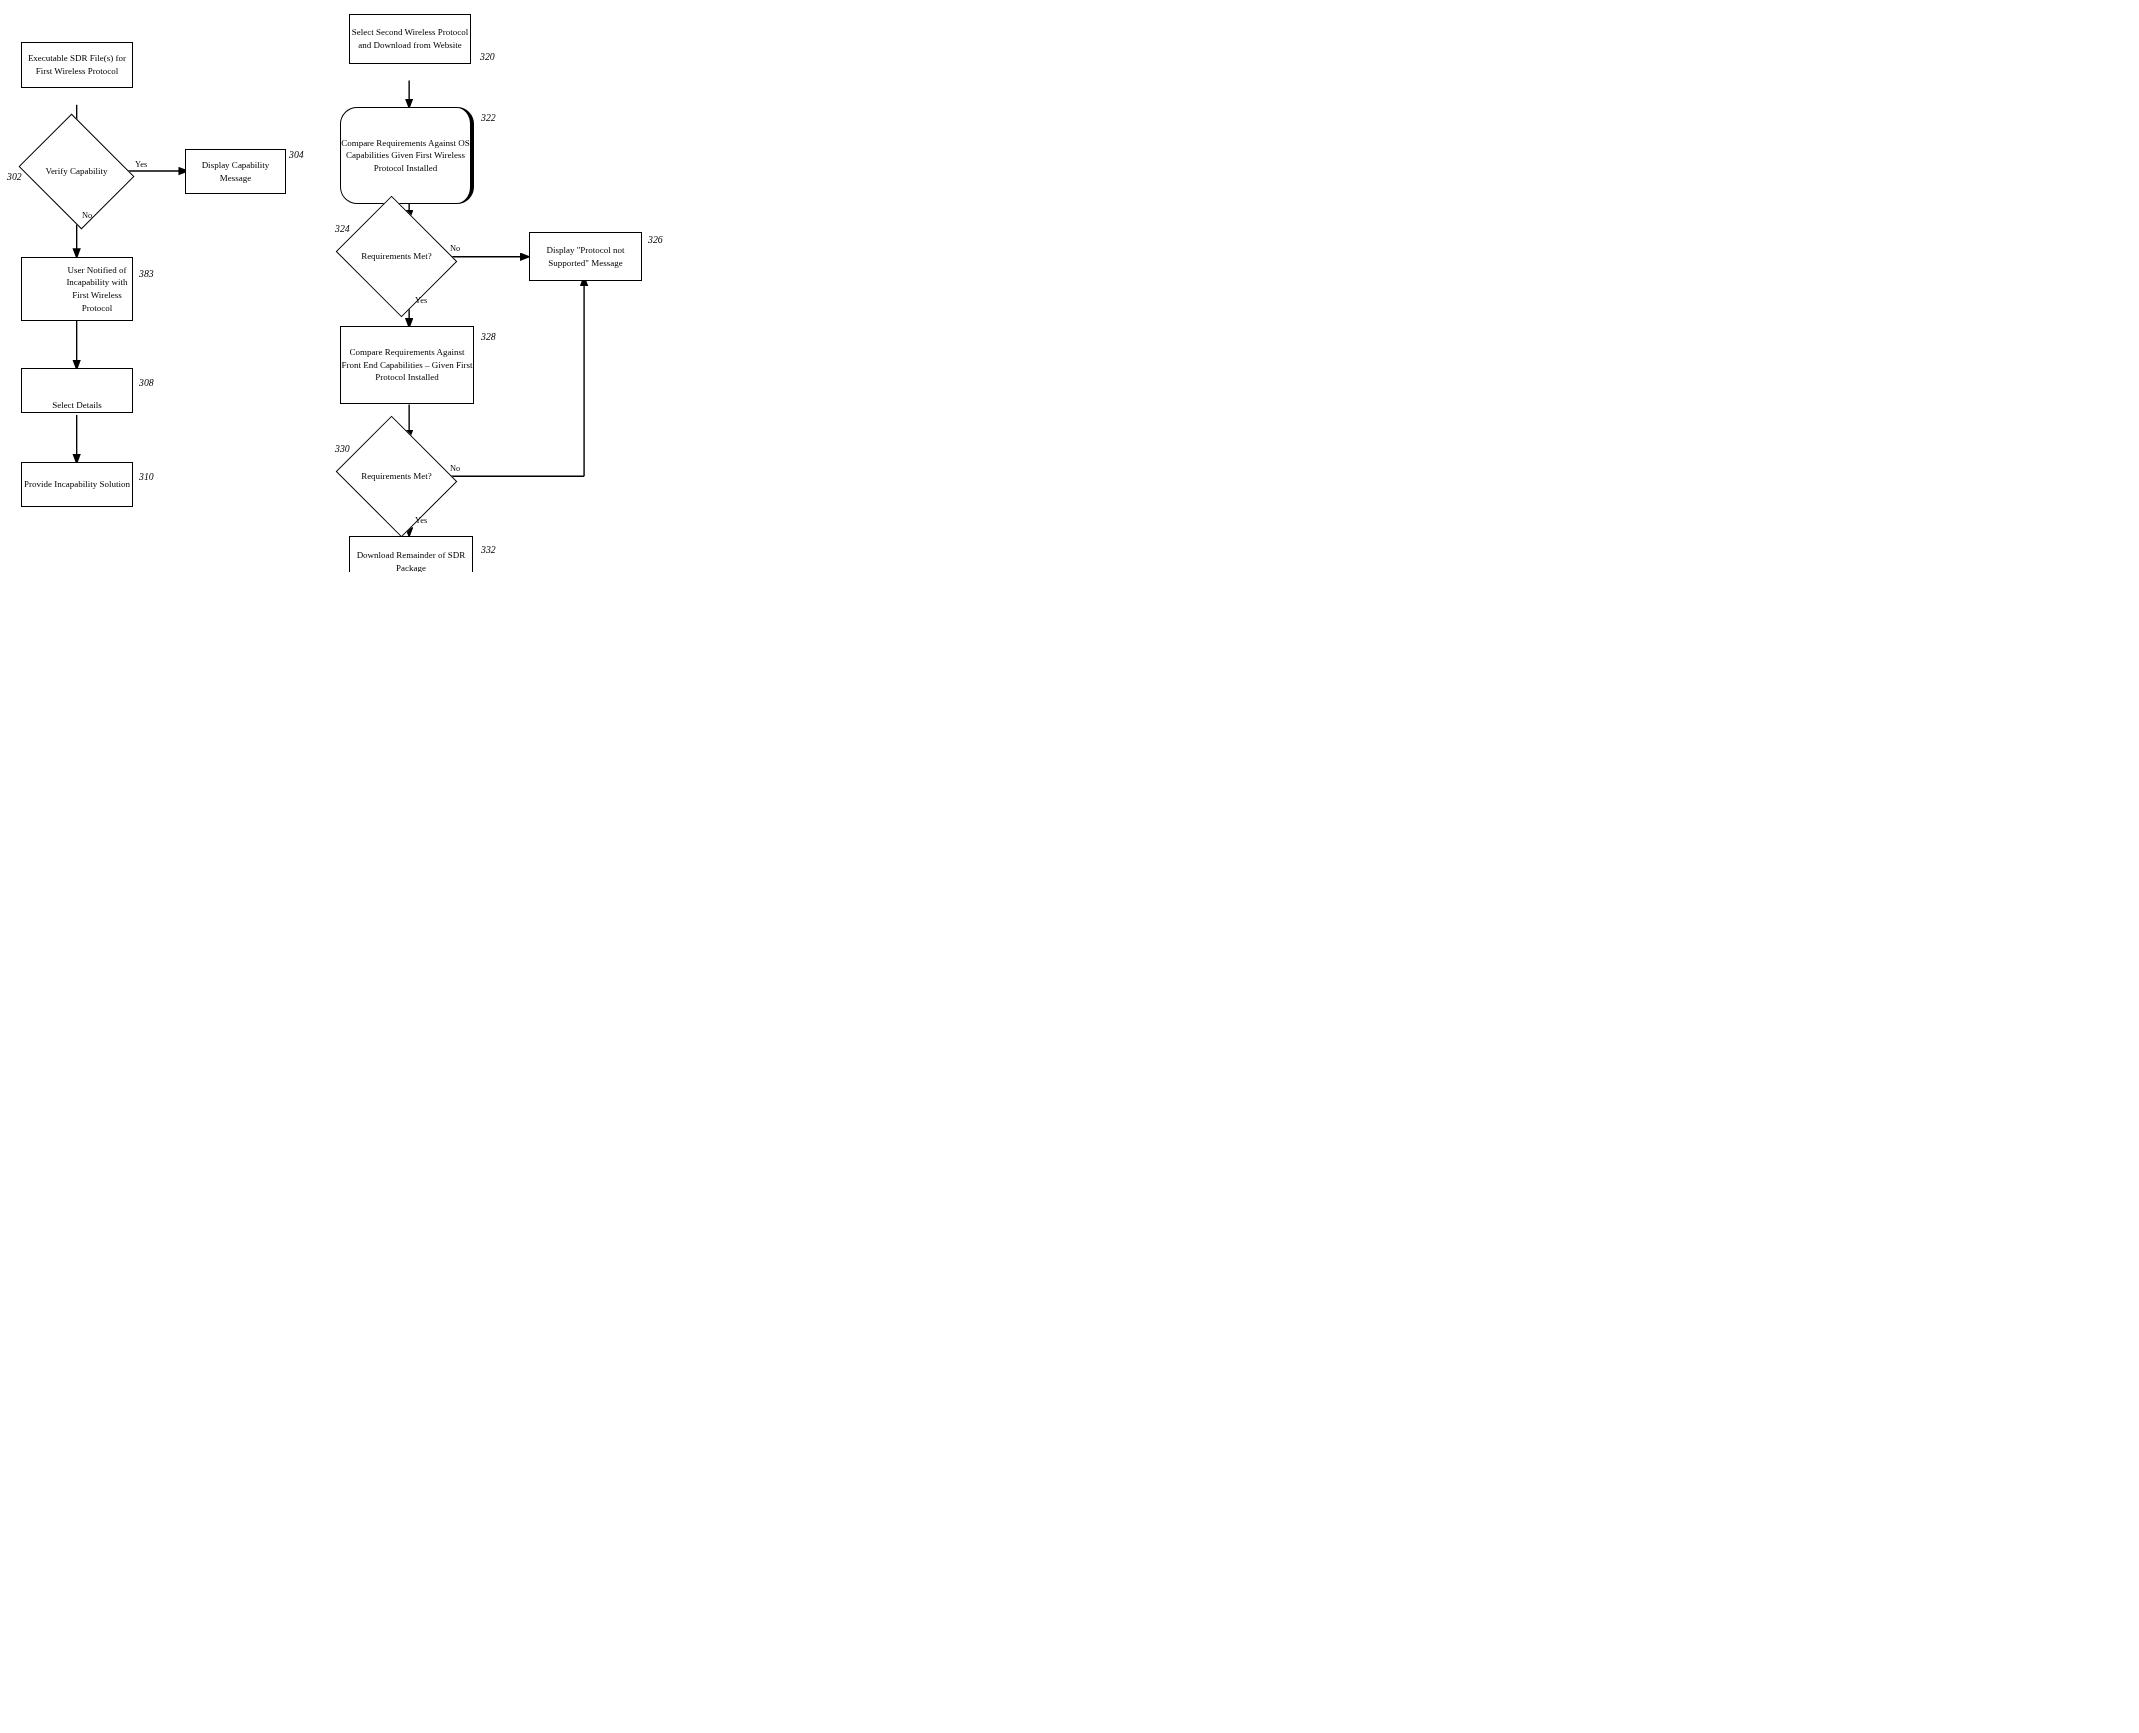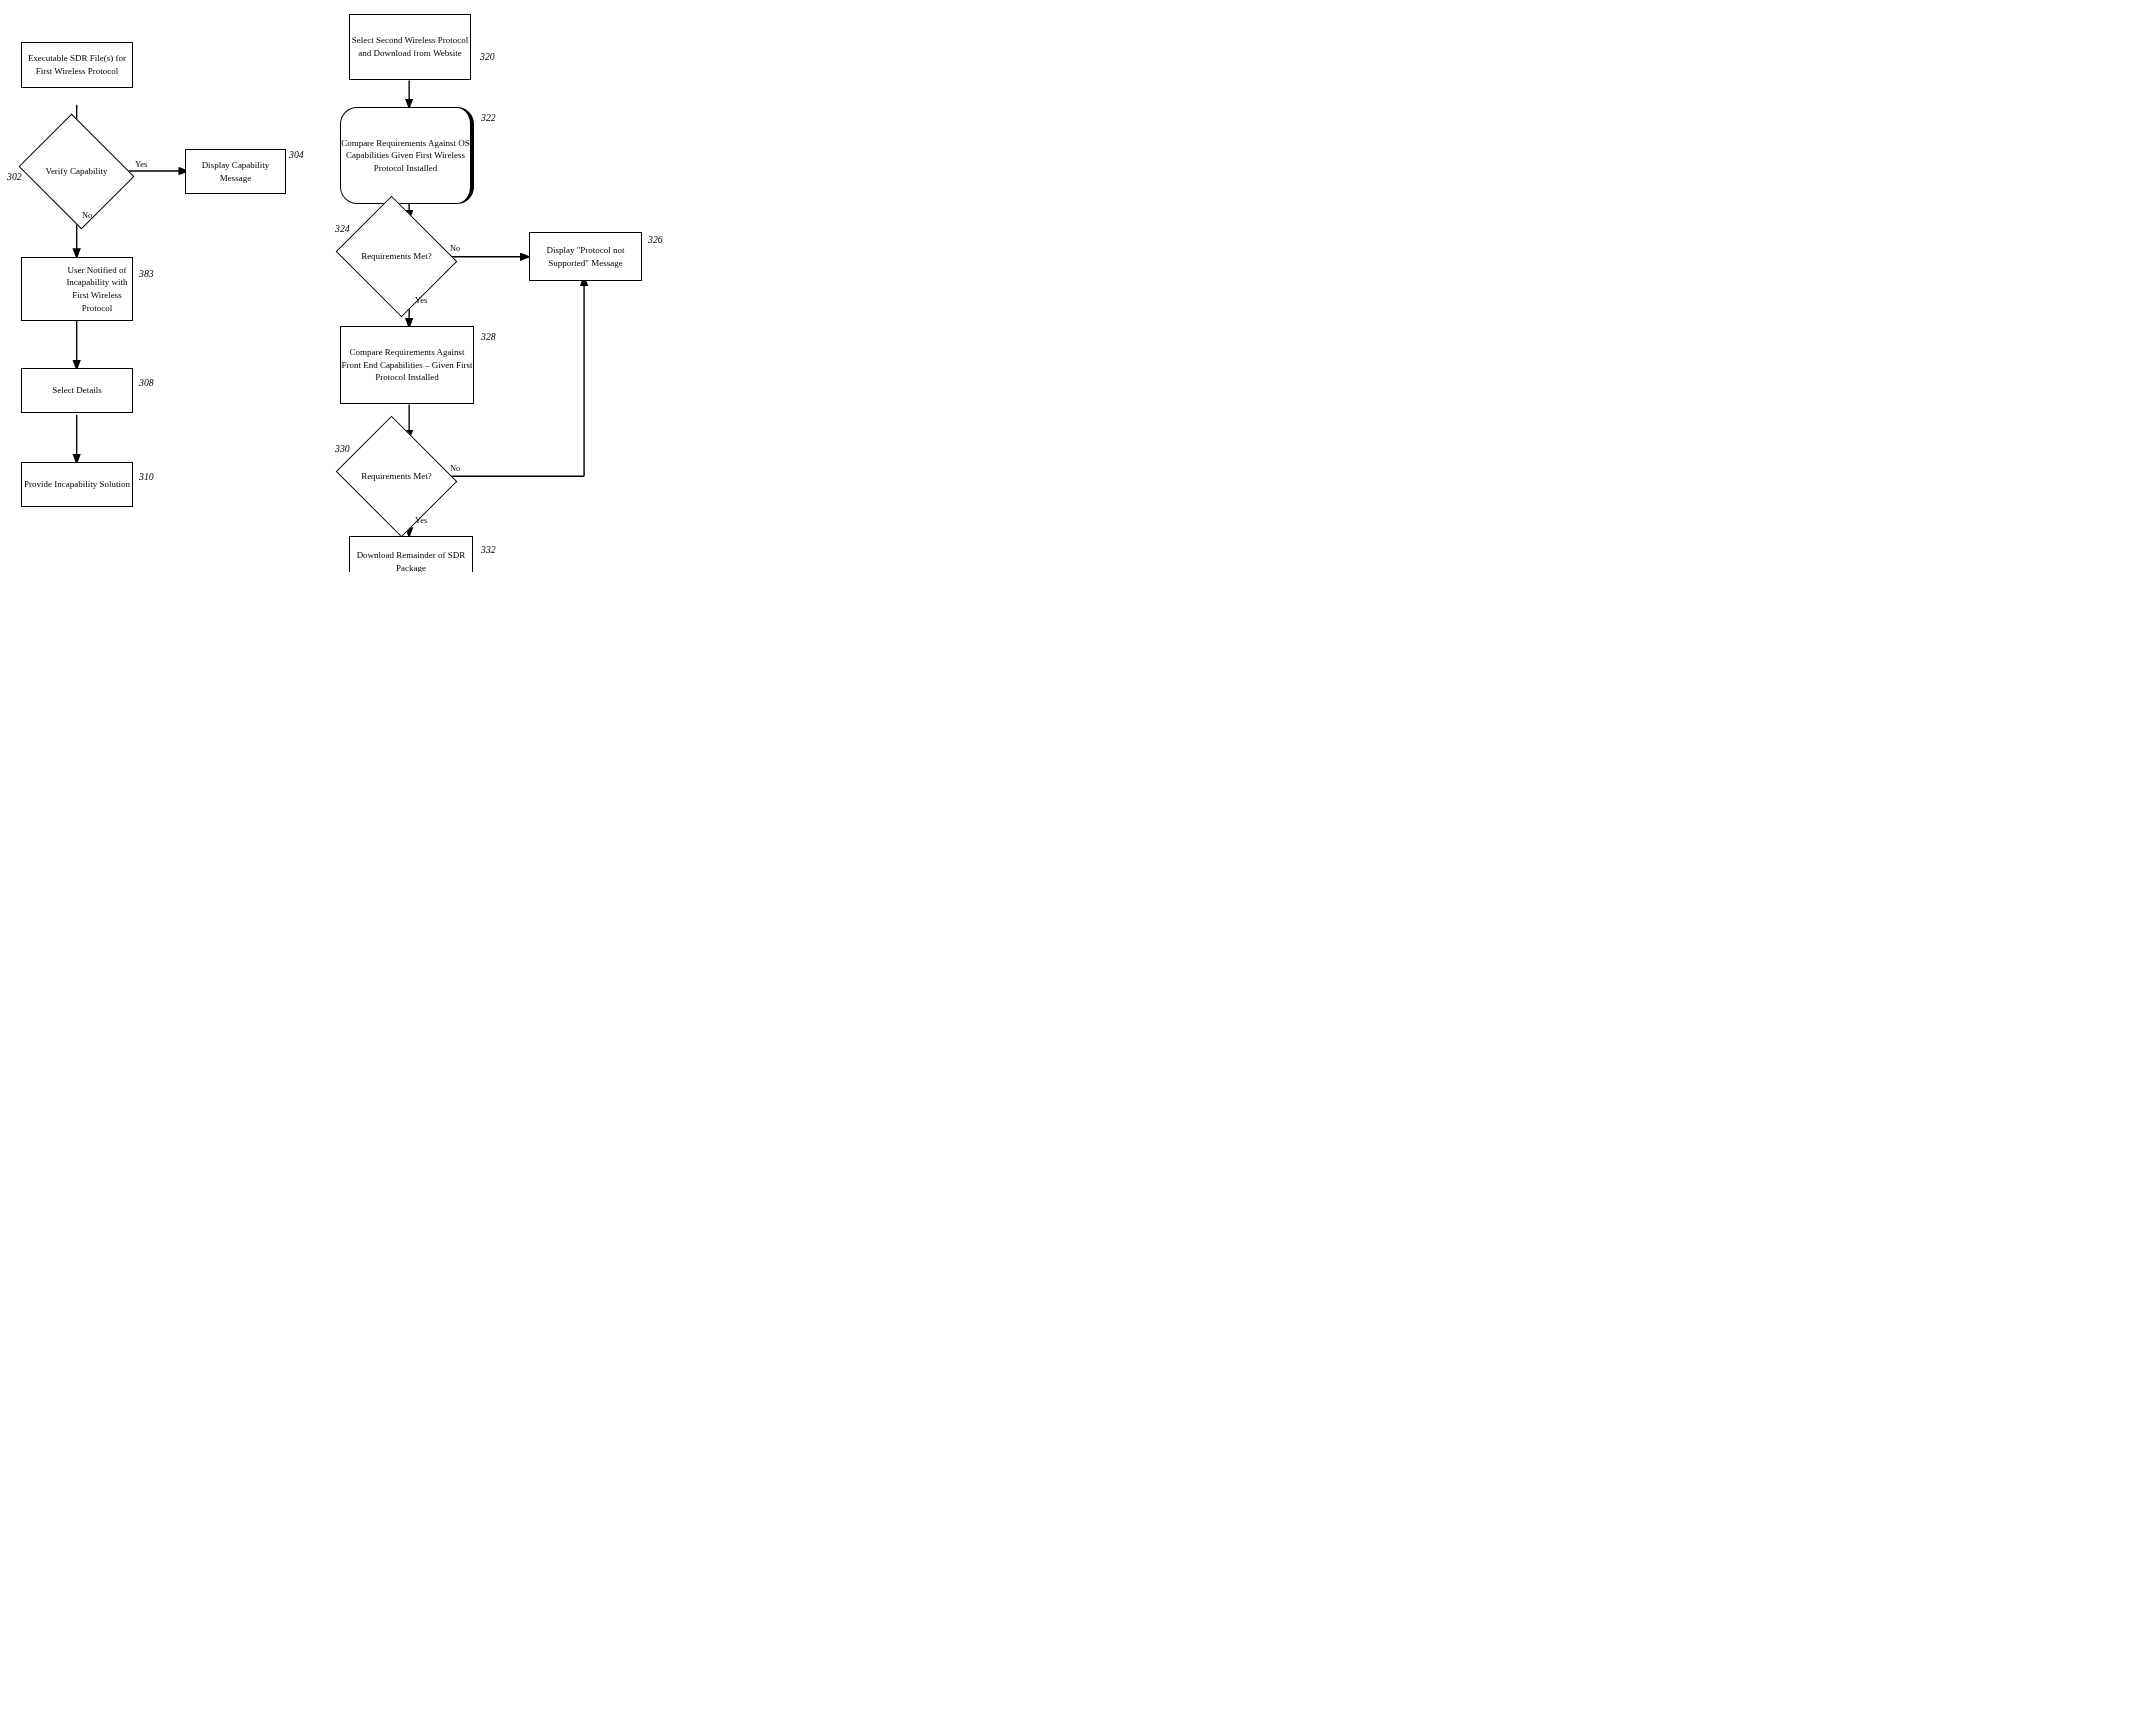--- a/index.html
+++ b/index.html
@@ -127,29 +127,29 @@
   </div>
 
   <div class="fc-box" style="left:185px;top:149px;width:101px;height:45px;">
     <span>Display Capability Message</span>
   </div>
 
   <div class="fc-box" style="left:21px;top:257px;width:112px;height:64px;padding-left:40px;">
     <span>User Notified of Incapability with First Wireless Protocol</span>
   </div>
 
-  <div class="fc-box" style="left:21px;top:368px;width:112px;height:45px;">
+  <div class="fc-box" style="left:21px;top:368px;width:112px;height:45px;align-items:flex-end;">
     <span>Select Details</span>
   </div>
 
   <div class="fc-box" style="left:21px;top:462px;width:112px;height:45px;">
     <span>Provide Incapability Solution</span>
   </div>
 
-  <div class="fc-box" style="left:349px;top:14px;width:122px;height:66px;">
+  <div class="fc-box" style="left:349px;top:14px;width:122px;height:50px;">
     <span>Select Second Wireless Protocol and Download from Website</span>
   </div>
 
   <div class="fc-box thick-right" style="left:340px;top:107px;width:134px;height:97px;border-radius:17px;">
     <span>Compare Requirements Against OS Capabilities Given First Wireless Protocol Installed</span>
   </div>
 
   <div class="fc-diamond" style="left:351px;top:218px;width:91px;height:77px;">
     <span>Requirements Met?</span>
   </div>

